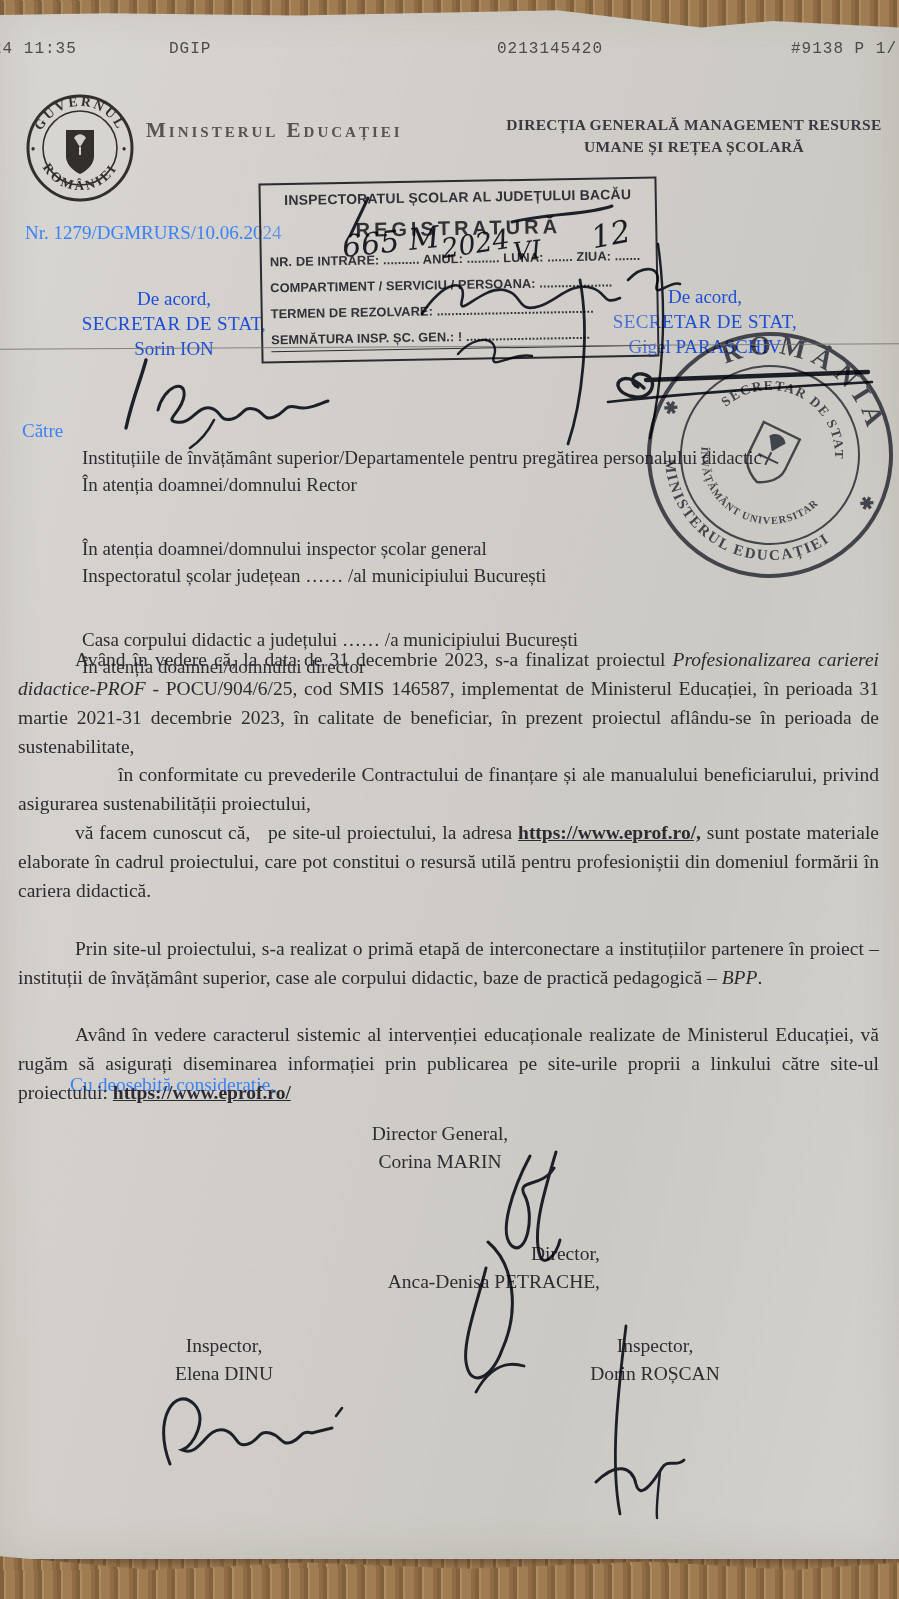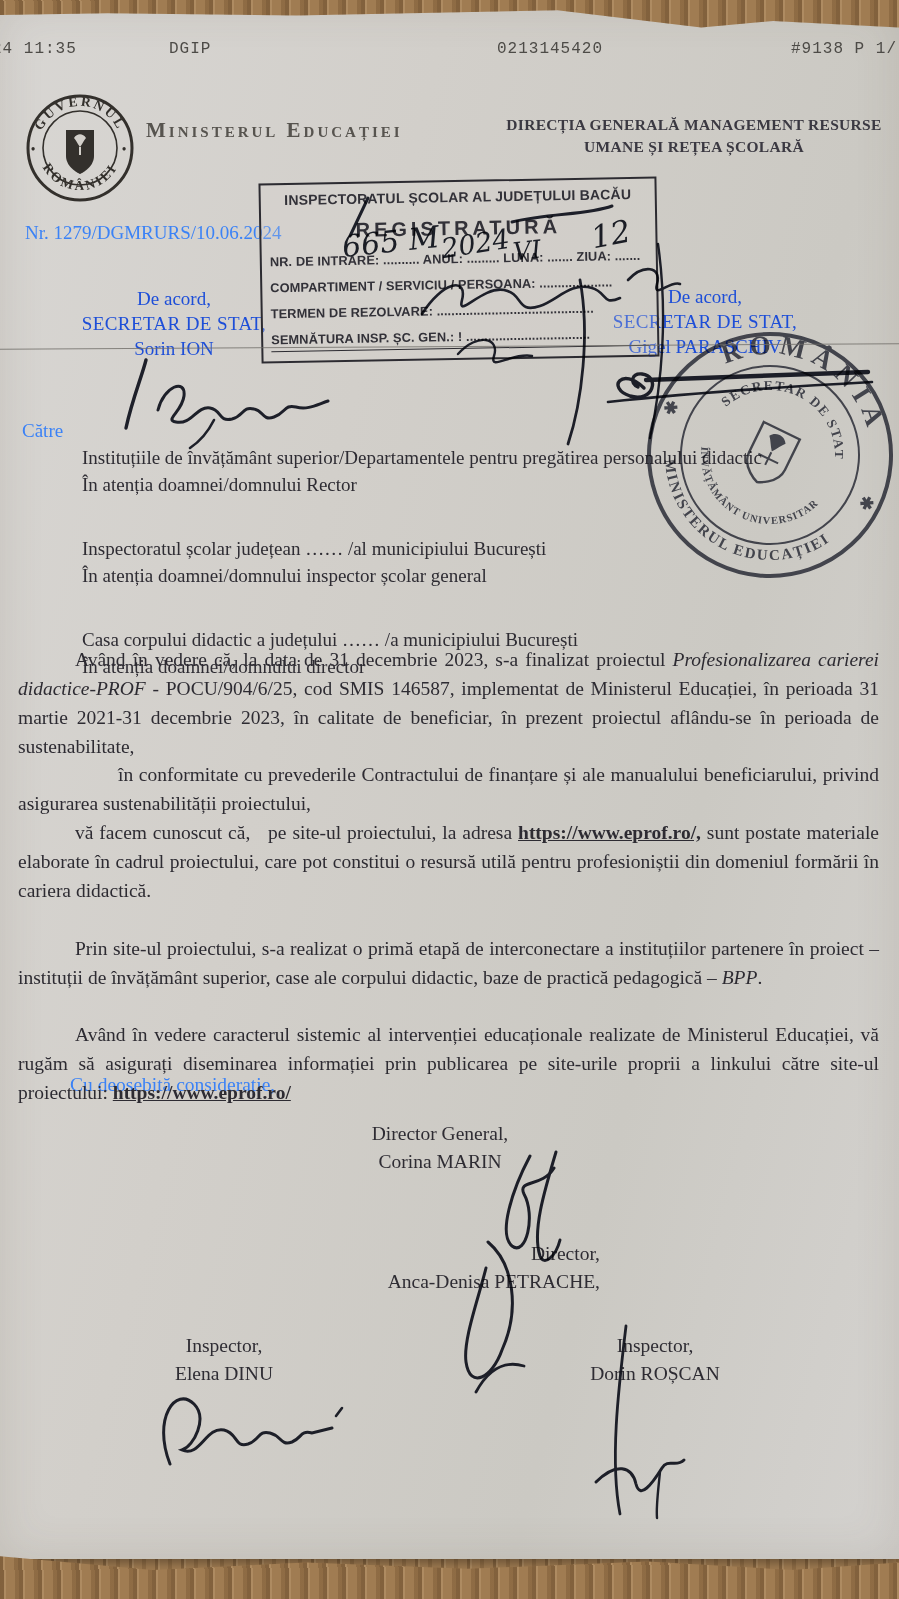--- a/index.html
+++ b/index.html
@@ -169,22 +169,22 @@
 </svg>
 
 <span class="abs serif19 ink" style="left:22px;top:420px;">Către</span>
 
 <div class="abs recipients">
   <div class="rgroup">
     <div>Instituțiile de învățământ superior/Departamentele pentru pregătirea personalului didactic</div>
     <div>În atenția doamnei/domnului Rector</div>
   </div>
   <div class="rgroup">
+    <div>În atenția doamnei/domnului inspector școlar general</div>
     <div>Inspectoratul școlar județean …… /al municipiului București</div>
-    <div>În atenția doamnei/domnului inspector școlar general</div>
   </div>
   <div class="rgroup">
     <div>Casa corpului didactic a județului …… /a municipiului București</div>
     <div>În atenția doamnei/domnului director</div>
   </div>
 </div>
 
 <div class="abs bodytext">
   <p><span>Având în vedere că, la data de 31 decembrie 2023, s-a finalizat proiectul </span><i>Profesionalizarea carierei didactice-PROF</i><span> - POCU/904/6/25, cod SMIS 146587, implementat de Ministerul Educației, în perioada 31 martie 2021-31 decembrie 2023, în calitate de beneficiar, în prezent proiectul aflându-se în perioada de sustenabilitate,</span></p>
   <p class="ind2">în conformitate cu prevederile Contractului de finanțare și ale manualului beneficiarului, privind asigurarea sustenabilității proiectului,</p>

